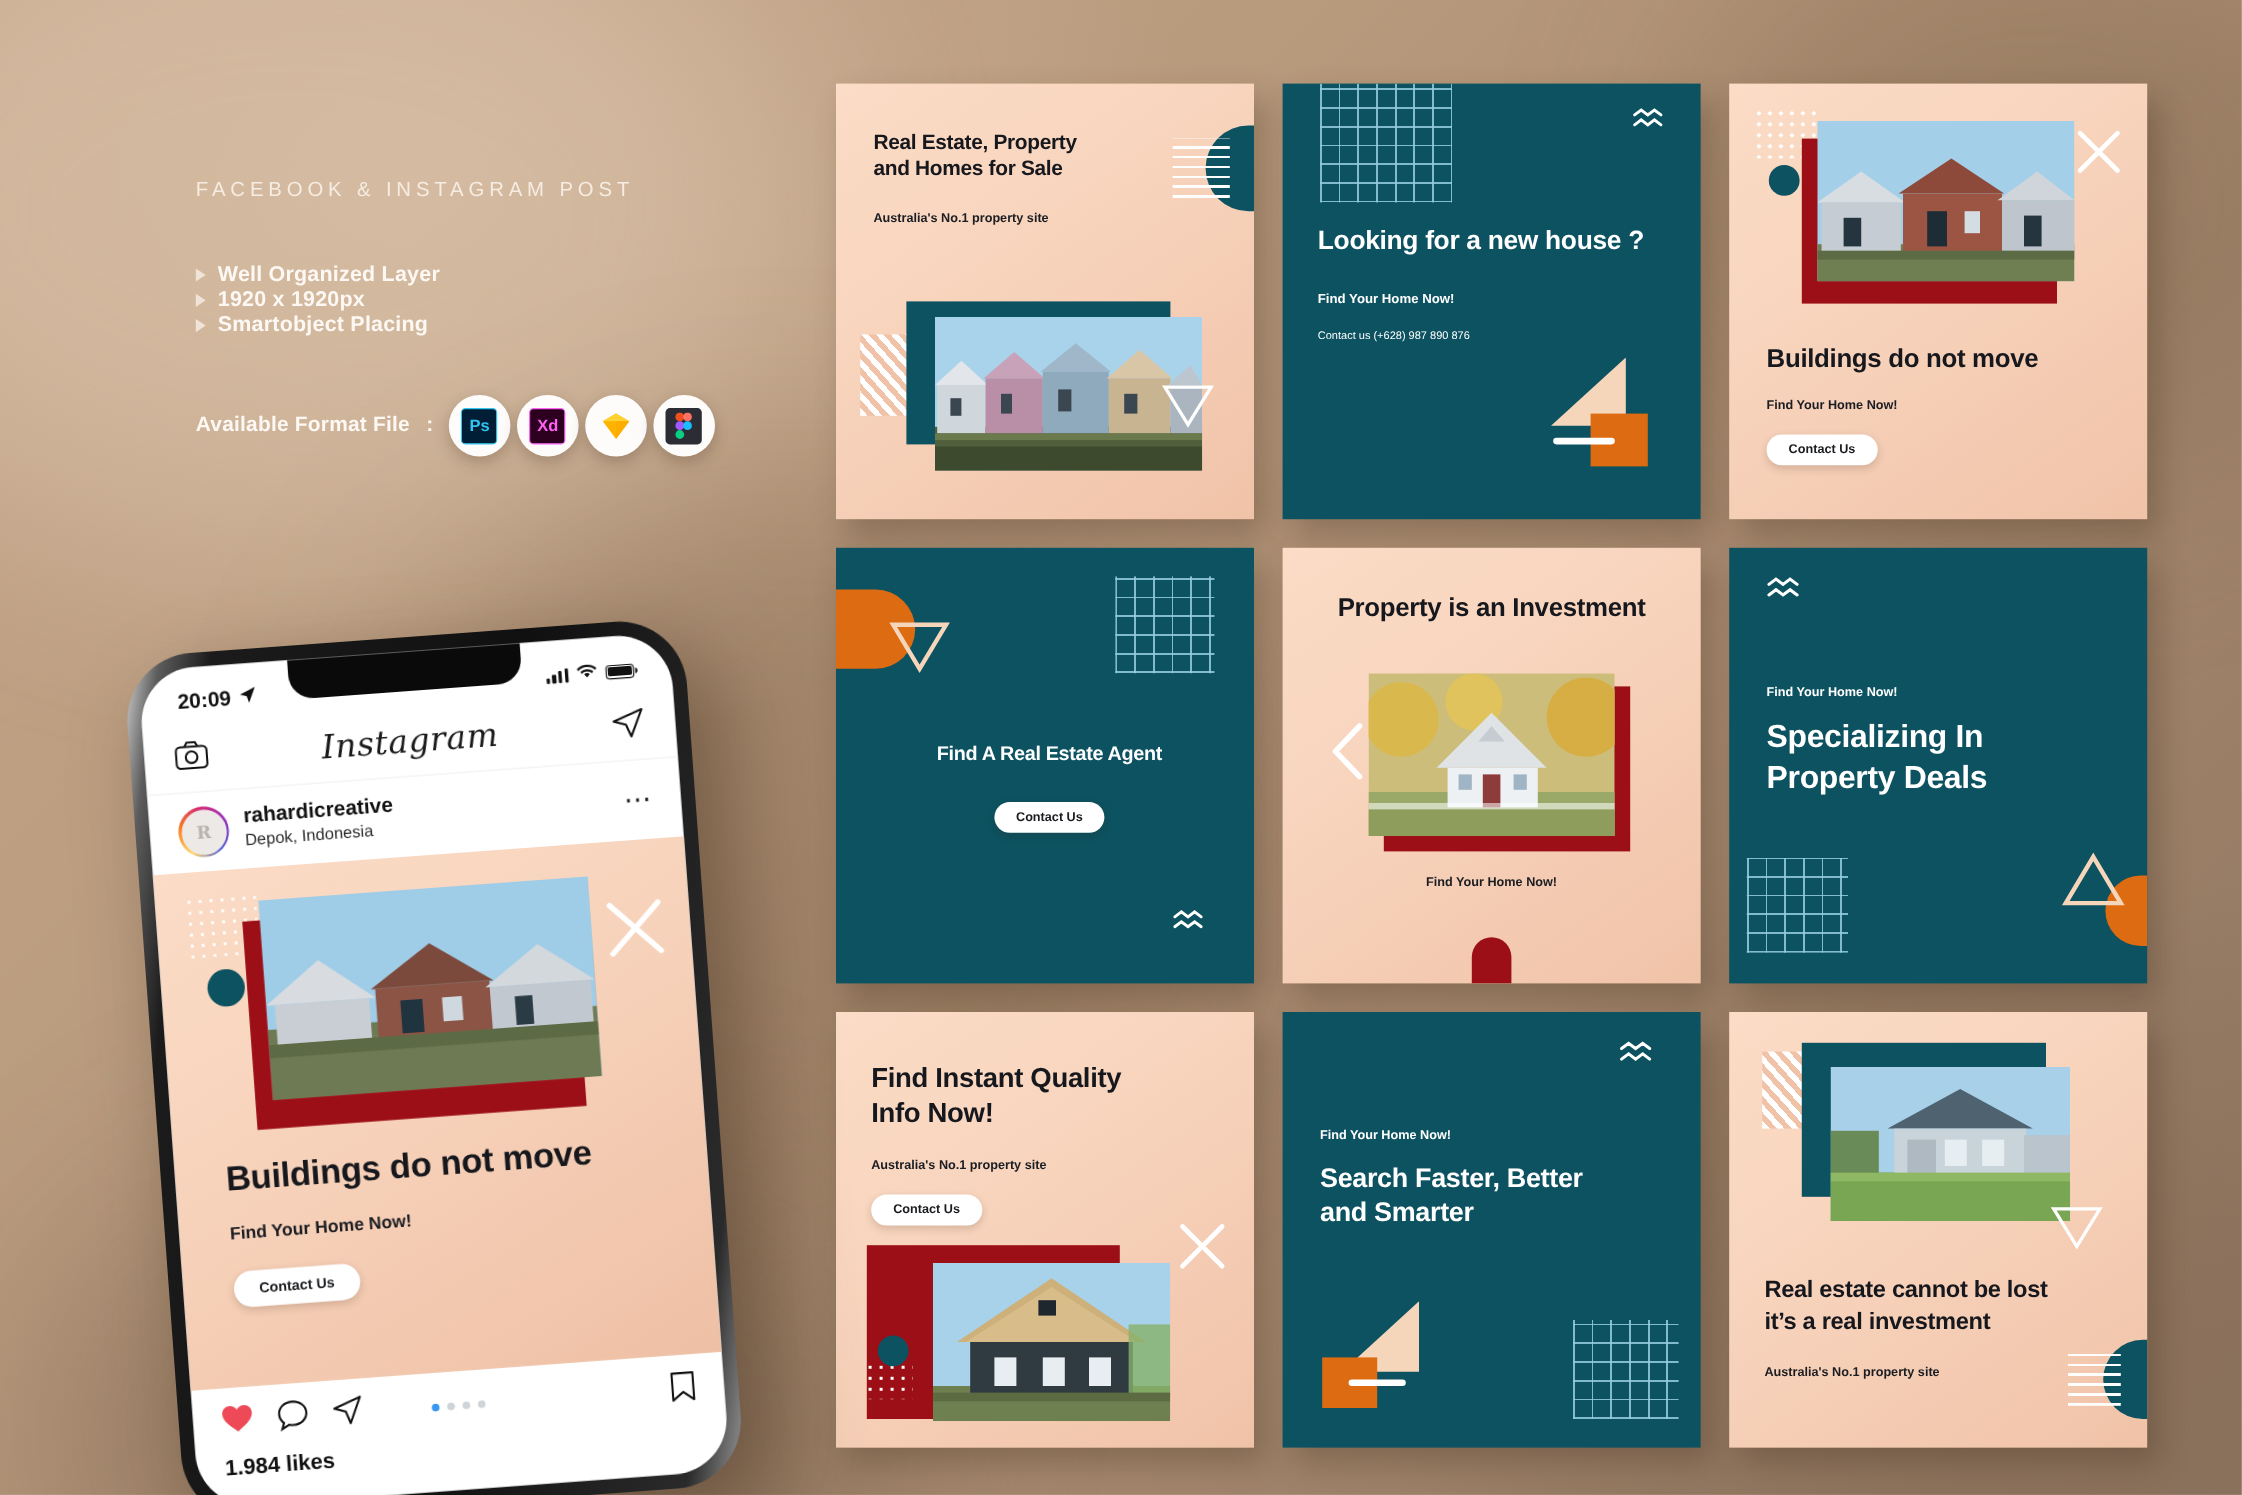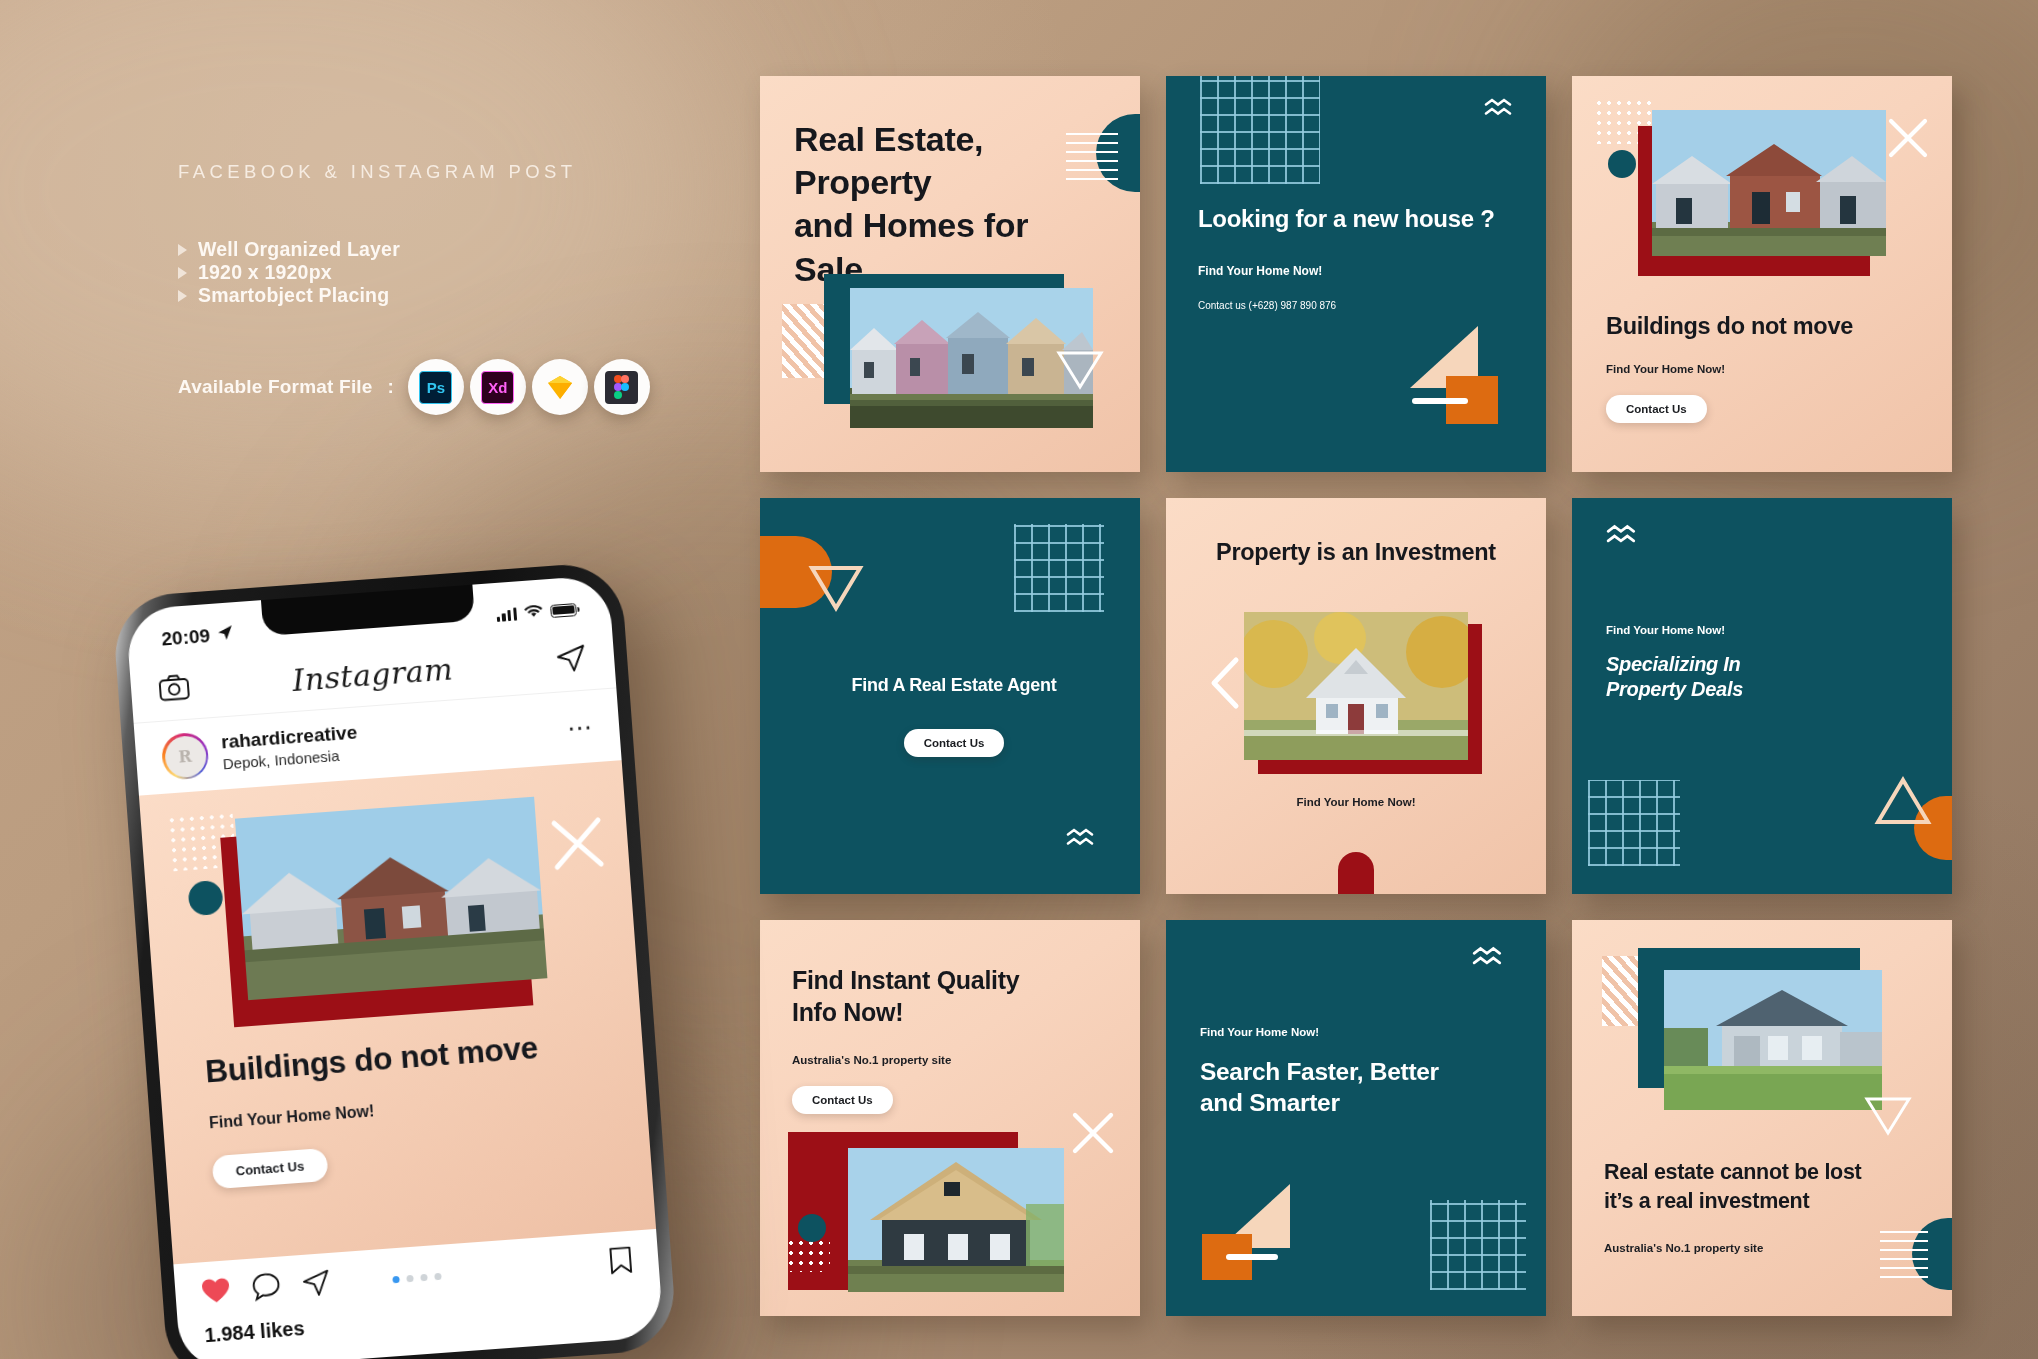--- a/index.html
+++ b/index.html
@@ -347,21 +347,21 @@
     </div>
   </div>
 </div>
 
 <div class="grid">
 
   <div class="card c-peach">
     <div class="deco" style="right:-34px;top:38px;width:78px;height:78px;background:#0d5260;border-radius:999px 0 0 999px;"></div>
     <div class="deco grid-pat-d" style="right:22px;top:50px;width:52px;height:54px;background-image:repeating-linear-gradient(0deg,#fff 0 2.4px,transparent 2.4px 9px),repeating-linear-gradient(0deg,transparent 0 0);"></div>
     <div style="position:absolute;left:34px;top:42px;right:80px;">
-      <div class="ttl-dark" style="font-size:34px;line-height:1.27;white-space:pre-line;">Real Estate, Property
+      <div class="ttl-dark" style="font-size:19px;line-height:1.27;white-space:pre-line;">Real Estate, Property
 and Homes for Sale</div>
       <div class="sub-dark" style="font-size:11.5px;margin-top:27px;">Australia's No.1 property site</div>
     </div>
     <div class="deco" style="left:22px;top:228px;width:56px;height:74px;background:repeating-linear-gradient(48deg,#fff 0 5px,#f0c3a8 5px 10px);"></div>
     <div class="deco" style="left:64px;top:198px;width:240px;height:130px;background:#0d5260;"></div>
     <div class="photo" style="left:90px;top:212px;width:243px;height:140px;">
       <svg width="243" height="140" viewBox="0 0 243 140">
         <rect width="243" height="140" fill="#a9d3ea"></rect>
         <rect y="100" width="243" height="40" fill="#51603c"></rect>
         <rect y="118" width="243" height="22" fill="#3e4a2e"></rect>
@@ -503,21 +503,21 @@
 
   <div class="card c-teal">
     <div class="deco" style="left:34px;top:26px;">
       <svg width="32" height="22" viewBox="0 0 30 20" fill="none" stroke="#fff" stroke-width="2.6" stroke-linecap="round">
         <path d="M2 6.5 8 2l6 4.5L20 2l6 4.5"></path>
           <path d="M2 15.5 8 11l6 4.5L20 11l6 4.5"></path>
       </svg>
     </div>
     <div style="position:absolute;left:34px;top:126px;right:26px;">
       <div class="sub-light" style="font-size:11.5px;">Find Your Home Now!</div>
-      <div class="ttl-light" style="font-size:20px;line-height:1.27;margin-top:16px;white-space:pre-line;font-style:italic;">Specializing In
+      <div class="ttl-light" style="font-size:29px;line-height:1.27;margin-top:16px;white-space:pre-line;">Specializing In
 Property Deals</div>
     </div>
     <div class="deco grid-pat" style="left:16px;bottom:28px;width:92px;height:86px;"></div>
     <div class="deco" style="right:-26px;bottom:34px;width:64px;height:64px;background:#dd6b11;border-radius:999px 0 0 999px;"></div>
     <div class="deco" style="right:20px;bottom:64px;">
       <svg width="58" height="50" viewBox="0 0 58 50">
           <path d="M29 4 54 46H4z" fill="none" stroke="#f6d6bb" stroke-width="4"></path>
         </svg>
     </div>
   </div>

